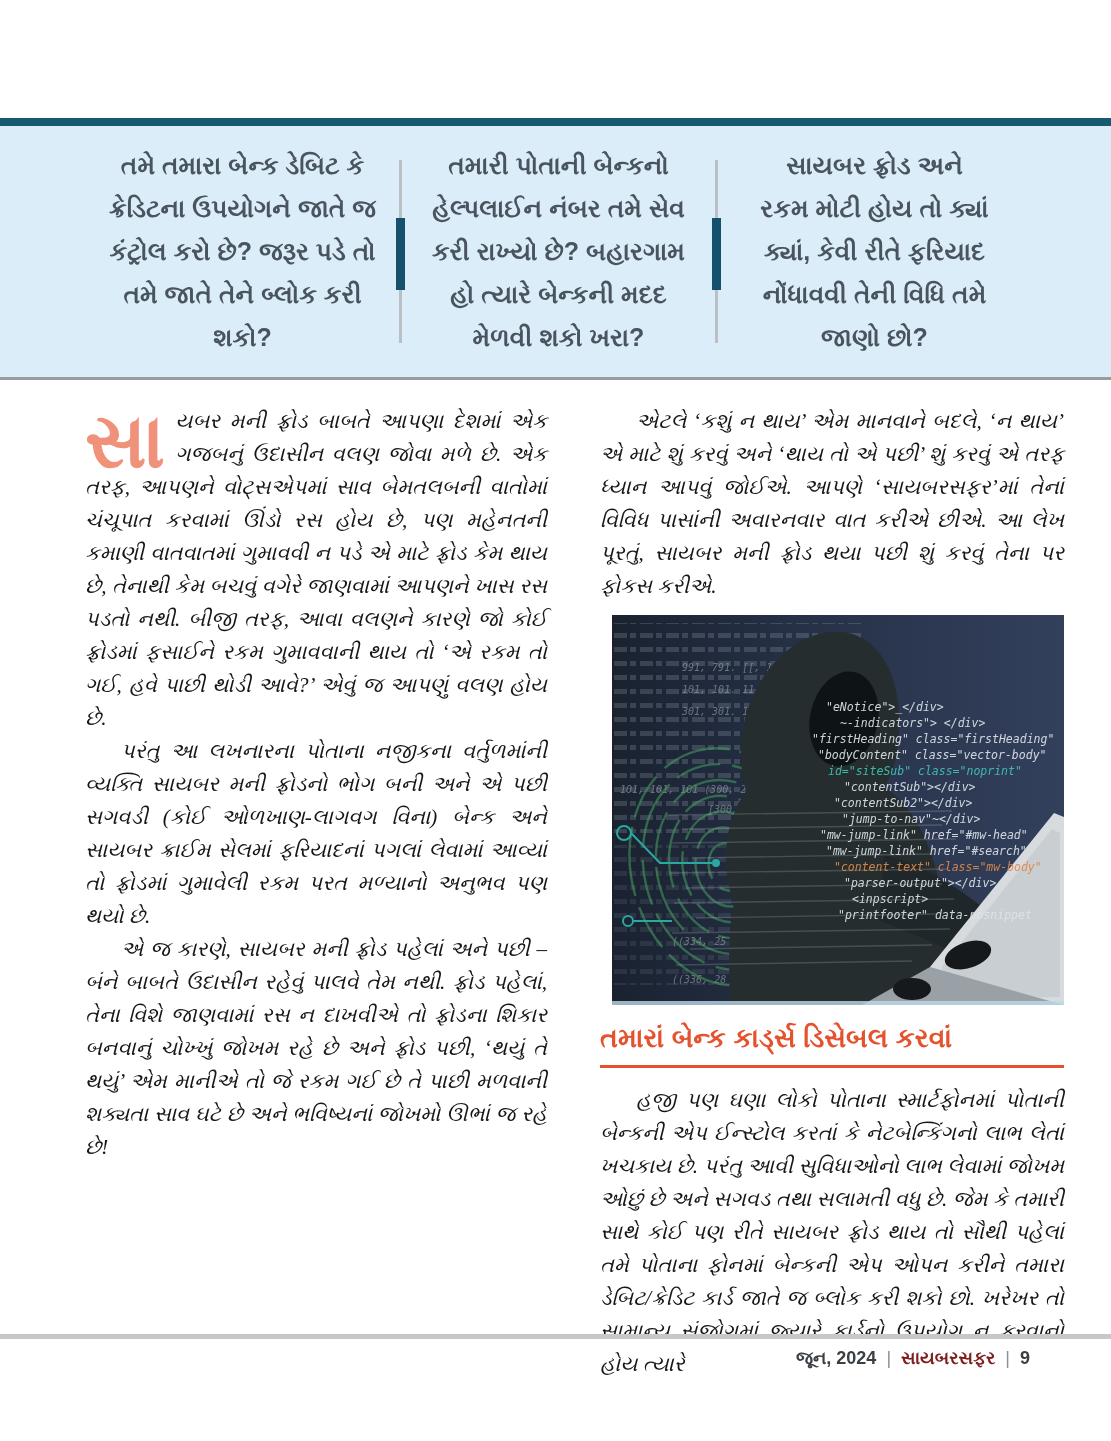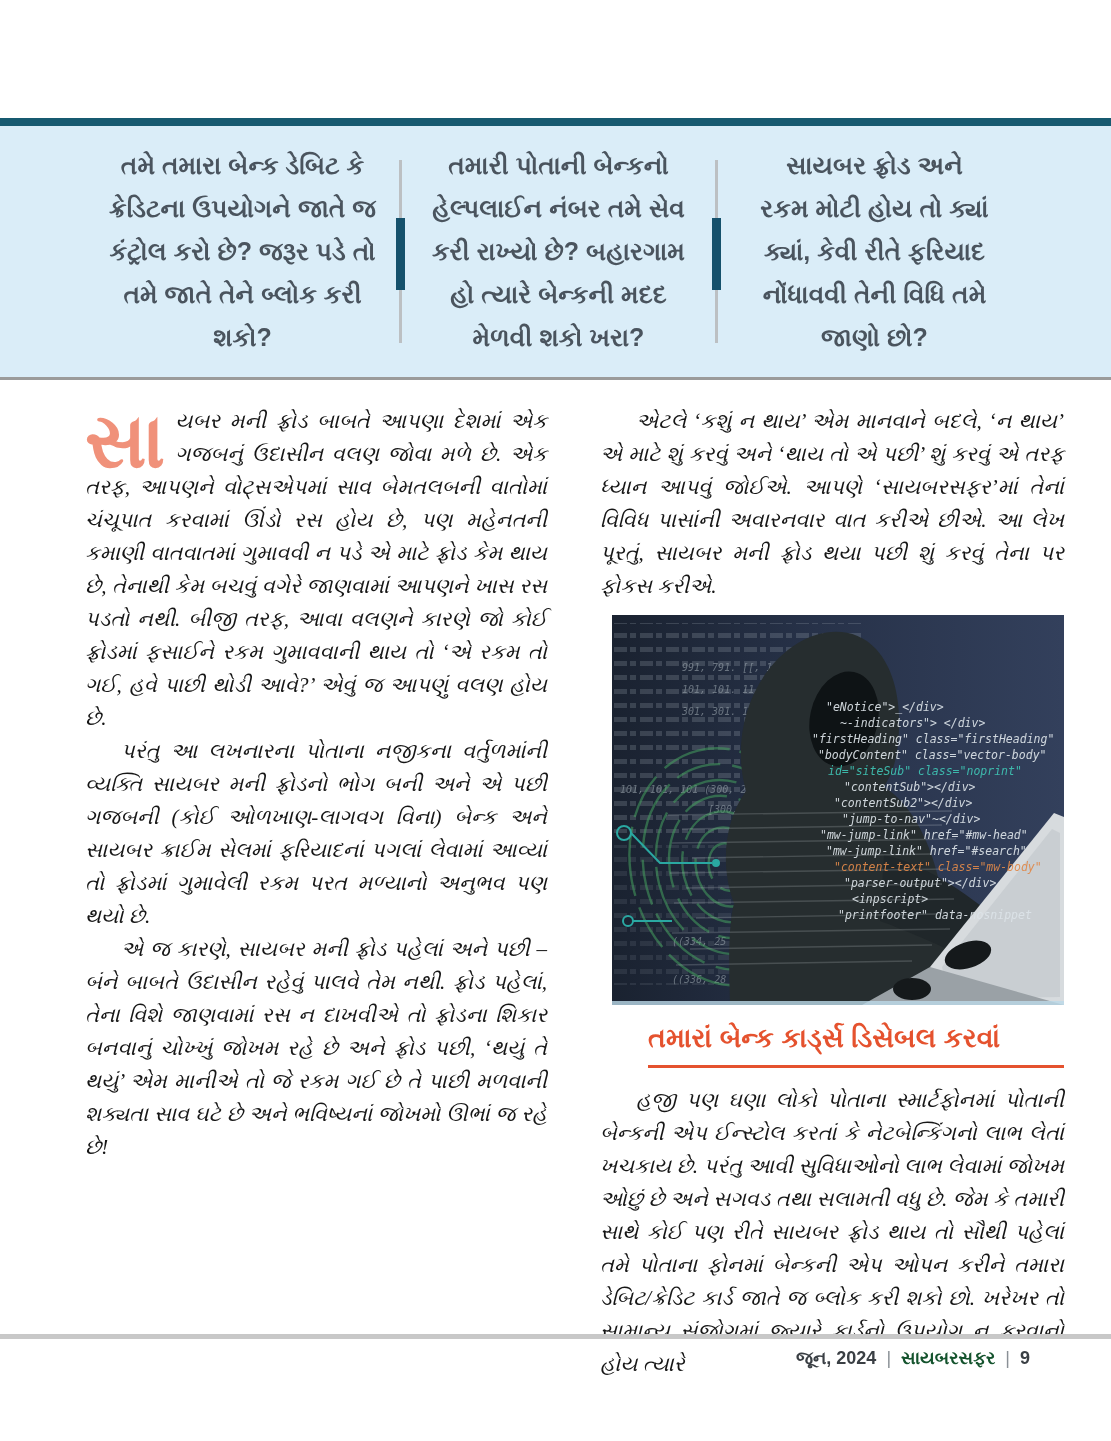--- a/index.html
+++ b/index.html
@@ -26,27 +26,27 @@
             font-size:76px;line-height:60px;color:#f0917a;margin:6px 10px 0 0;}
   
   .photo{display:block;margin:12px 0 0 12px;width:452px;height:390px;}
   .code-right{font-family:"DejaVu Sans Mono",monospace;font-size:11.5px;fill:#dde4e9;opacity:.92;}
   .code-left{font-family:"DejaVu Sans Mono",monospace;font-size:10px;fill:#9aa5ad;opacity:.6;}
   .code-teal{fill:#3fc4b4;}
   .code-orange{fill:#e0894a;}
   
   .section-heading{margin-top:18px;font-family:"Liberation Sans",sans-serif;font-style:normal;
                    font-weight:bold;font-size:27px;line-height:30px;color:#e5522e;
-                   border-bottom:3px solid #e5522e;padding-bottom:12px;text-align:left;margin-left:48px;}
+                   border-bottom:3px solid #e5522e;padding-bottom:12px;text-align:left;}
   .after-heading{margin-top:16px !important;font-style:italic;}
   
   .footer-rule{position:absolute;left:0;top:1334px;width:1111px;height:5px;background:#c8c8c8;}
   .footer{position:absolute;top:1348px;right:81px;font-size:18px;font-weight:bold;color:#3a3f44;}
   .footer .sep{color:#8a9096;padding:0 10px;font-weight:normal;}
-  .footer .brand{color:#14532d;text-align:center;}
+  .footer .brand{color:#7f1d1d;text-align:center;}
 </style>
 </head>
 <body>
 
 <div class="page">
 
   <div class="top-rule"></div>
 
   <div class="banner">
     <div class="q-col">તમે તમારા બેન્ક ડેબિટ કે
@@ -63,21 +63,21 @@
     <div class="q-sep"></div>
     <div class="q-col">સાયબર ફ્રોડ અને
 રકમ મોટી હોય તો ક્યાં
 ક્યાં, કેવી રીતે ફરિયાદ
 નોંધાવવી તેની વિધિ તમે
 જાણો છો?</div>
   </div>
 
   <div class="col col-left">
     <p class="no-indent"><span class="drop-cap">સા</span><span>યબર મની ફ્રોડ બાબતે આપણા દેશમાં એક ગજબનું ઉદાસીન વલણ જોવા મળે છે. એક તરફ, આપણને વોટ્સએપમાં સાવ બેમતલબની વાતોમાં ચંચૂપાત કરવામાં ઊંડો રસ હોય છે, પણ મહેનતની કમાણી વાતવાતમાં ગુમાવવી ન પડે એ માટે ફ્રોડ કેમ થાય છે, તેનાથી કેમ બચવું વગેરે જાણવામાં આપણને ખાસ રસ પડતો નથી. બીજી તરફ, આવા વલણને કારણે જો કોઈ ફ્રોડમાં ફસાઈને રકમ ગુમાવવાની થાય તો ‘એ રકમ તો ગઈ, હવે પાછી થોડી આવે?’ એવું જ આપણું વલણ હોય છે.</span></p>
-    <p>પરંતુ આ લખનારના પોતાના નજીકના વર્તુળમાંની વ્યક્તિ સાયબર મની ફ્રોડનો ભોગ બની અને એ પછી ગજબની (કોઈ ઓળખાણ-લાગવગ વિના) બેન્ક અને સાયબર ક્રાઈમ સેલમાં ફરિયાદનાં પગલાં લેવામાં આવ્યાં તો ફ્રોડમાં ગુમાવેલી રકમ પરત મળ્યાનો અનુભવ પણ થયો છે.</p>
+    <p>પરંતુ આ લખનારના પોતાના નજીકના વર્તુળમાંની વ્યક્તિ સાયબર મની ફ્રોડનો ભોગ બની અને એ પછી સગવડી (કોઈ ઓળખાણ-લાગવગ વિના) બેન્ક અને સાયબર ક્રાઈમ સેલમાં ફરિયાદનાં પગલાં લેવામાં આવ્યાં તો ફ્રોડમાં ગુમાવેલી રકમ પરત મળ્યાનો અનુભવ પણ થયો છે.</p>
     <p>એ જ કારણે, સાયબર મની ફ્રોડ પહેલાં અને પછી – બંને બાબતે ઉદાસીન રહેવું પાલવે તેમ નથી. ફ્રોડ પહેલાં, તેના વિશે જાણવામાં રસ ન દાખવીએ તો ફ્રોડના શિકાર બનવાનું ચોખ્ખું જોખમ રહે છે અને ફ્રોડ પછી, ‘થયું તે થયું’ એમ માનીએ તો જે રકમ ગઈ છે તે પાછી મળવાની શક્યતા સાવ ઘટે છે અને ભવિષ્યનાં જોખમો ઊભાં જ રહે છે!</p>
   </div>
 
   <div class="col col-right">
     <p>એટલે ‘કશું ન થાય’ એમ માનવાને બદલે, ‘ન થાય’ એ માટે શું કરવું અને ‘થાય તો એ પછી’ શું કરવું એ તરફ ધ્યાન આપવું જોઈએ.  આપણે ‘સાયબરસફર’માં તેનાં વિવિધ પાસાંની અવારનવાર વાત કરીએ છીએ. આ લેખ પૂરતું, સાયબર મની ફ્રોડ થયા પછી શું કરવું તેના પર ફોકસ કરીએ.</p>
 
     <svg class="photo" viewBox="0 0 452 390" xmlns="http://www.w3.org/2000/svg">
       <defs>
         <linearGradient id="bg" x1="0" y1="0" x2="1" y2="0">
           <stop offset="0" stop-color="#1a2230"></stop>

